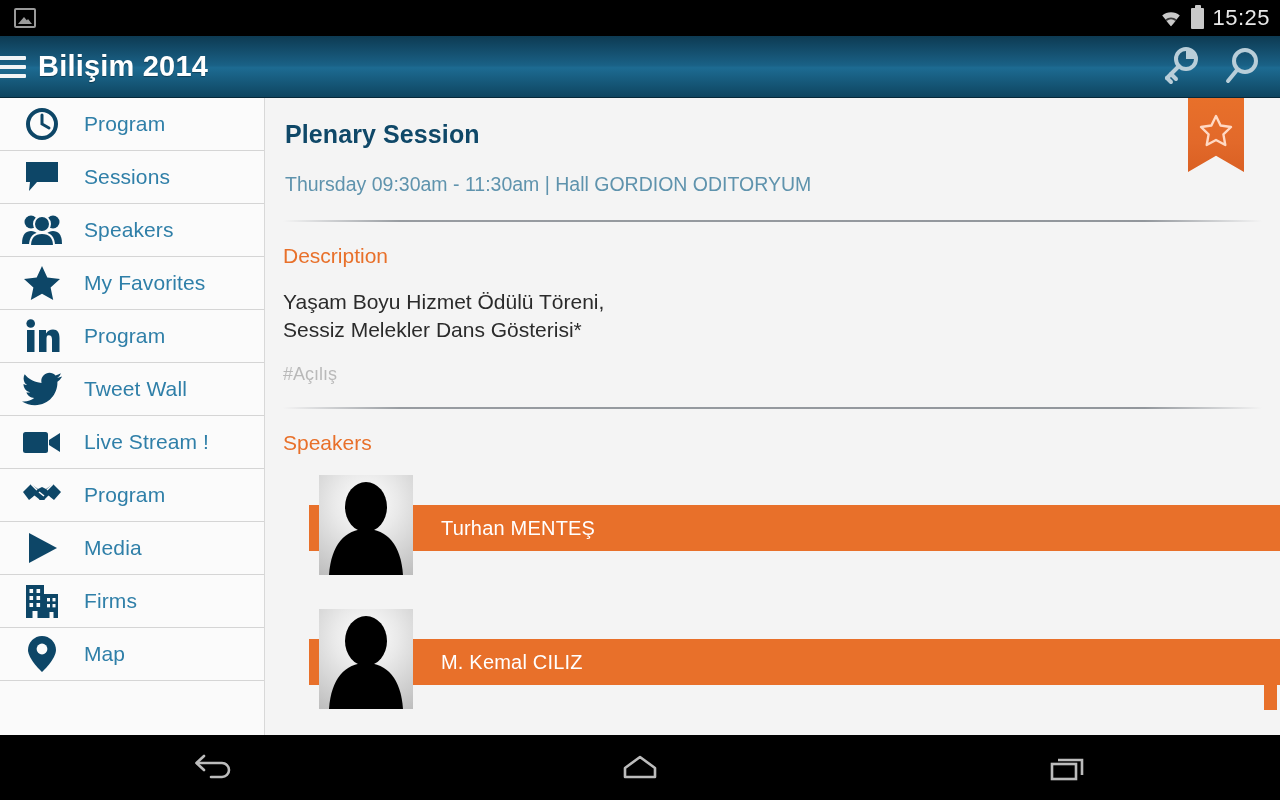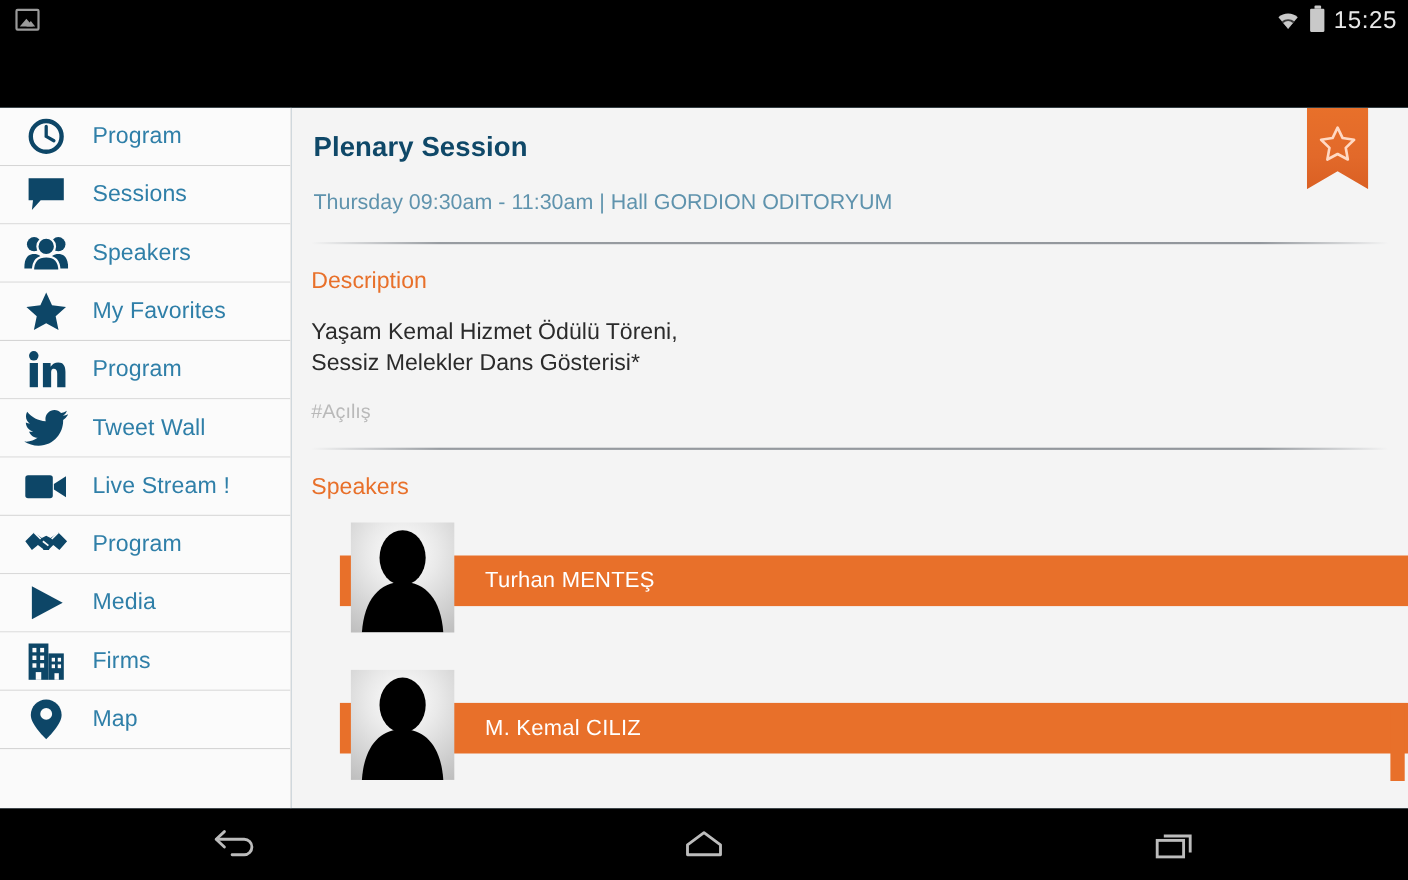--- a/index.html
+++ b/index.html
@@ -228,20 +228,45 @@
       <svg class="sb-wifi" viewBox="0 0 24 18">
         <path d="M12 17.2 L3.2 6.6 A13.5 13.5 0 0 1 20.8 6.6 Z" fill="#c9c9c9"></path>
         <path d="M12 17.2 L6.4 10.4 A9 9 0 0 1 17.6 10.4 Z" fill="#3a3a3a"></path>
         <path d="M12 17.2 L7.6 11.9 A7.2 7.2 0 0 1 16.4 11.9 Z" fill="#c9c9c9"></path>
       </svg>
       <div class="sb-batt"></div>
       <div class="sb-clock">15:25</div>
     </div>
   </div>
 
+  <div class="actionbar">
+    <div class="hamburger">
+      <span></span>
+        <span></span>
+        <span></span>
+    </div>
+    <div class="app-title">Bilişim 2014</div>
+    <div class="ab-actions">
+      <svg class="ab-icon" viewBox="0 0 48 48">
+        <g fill="none" stroke="#b9ced9" stroke-width="4" stroke-linecap="round">
+          <circle cx="30" cy="16" r="10"></circle>
+          <path d="M23 23 L11 35"></path>
+          <path d="M15 31 L20 36"></path>
+          <path d="M11 35 L15 39"></path>
+        </g>
+        <path d="M30 6 A10 10 0 0 1 40 16 L30 16 Z" fill="#b9ced9"></path>
+      </svg>
+      <svg class="ab-icon" viewBox="0 0 48 48">
+        <g fill="none" stroke="#b9ced9" stroke-width="4" stroke-linecap="round">
+          <circle cx="27" cy="18" r="11"></circle>
+          <path d="M19 27 L10 38"></path>
+        </g>
+      </svg>
+    </div>
+  </div>
 
   <div class="body-area">
 
     <div class="sidebar">
 
       <div class="nav-item">
         <div class="nav-icon">
           <svg width="36" height="36" viewBox="0 0 36 36">
             <circle cx="18" cy="18" r="14" fill="none" stroke="#0d4667" stroke-width="4"></circle>
             <path d="M18 9 L18 18 L25 22" fill="none" stroke="#0d4667" stroke-width="3" stroke-linecap="round"></path>
@@ -386,21 +411,21 @@
           <svg class="fav-star" width="34" height="33" viewBox="0 0 34 33">
             <path d="M17 2 L21.6 11.5 L32 13 L24.4 20.4 L26.3 31 L17 26 L7.7 31 L9.6 20.4 L2 13 L12.4 11.5 Z" fill="none" stroke="#ffd9c4" stroke-width="2.4" stroke-linejoin="round"></path>
           </svg>
         </div>
       </div>
 
       <div class="divider"></div>
 
       <div class="section">
         <div class="section-title">Description</div>
-        <div class="desc-body">Yaşam Kemal Hizmet Ödülü Töreni,</div>
+        <div class="desc-body">Yaşam Boyu Hizmet Ödülü Töreni,</div>
         <div class="desc-body">Sessiz Melekler Dans Gösterisi*</div>
         <div class="desc-tag">#Açılış</div>
       </div>
 
       <div class="divider" style="margin-top:22px"></div>
 
       <div class="section">
         <div class="section-title">Speakers</div>
 
         <div class="speaker-row">

